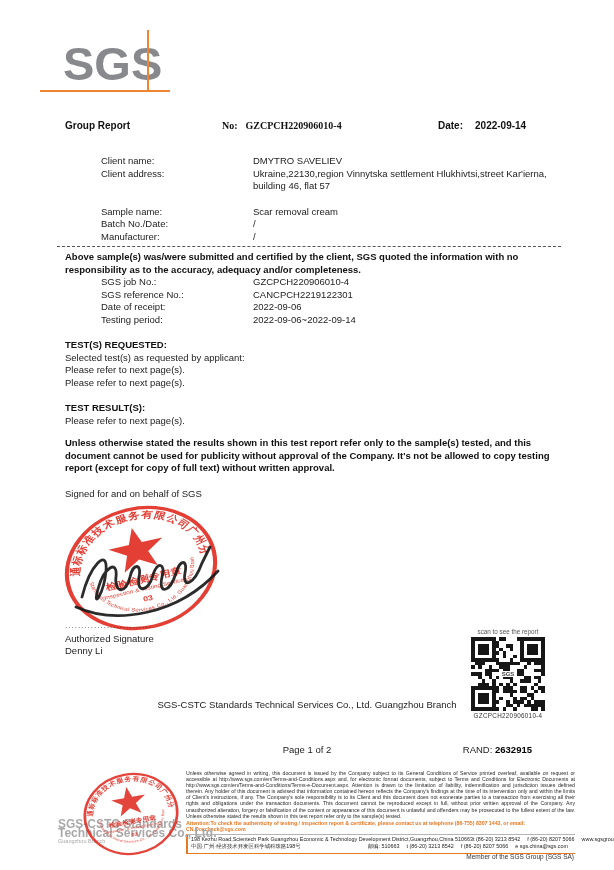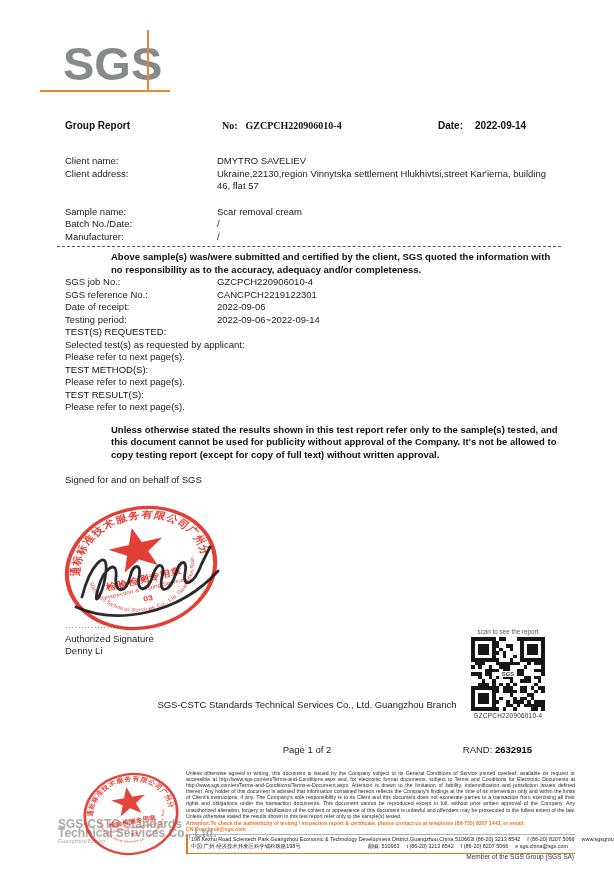--- a/index.html
+++ b/index.html
@@ -13,25 +13,25 @@
   
   .doc-header{position:absolute;top:120px;left:0;width:100%;font-size:10px;font-weight:bold;color:#111;}
   .h-title{position:absolute;left:65px;}
   .h-no{position:absolute;left:222px;font-family:Liberation Serif, serif;}
   .h-no b{margin-left:8px;}
   .h-date{position:absolute;left:438px;}
   .h-date b{margin-left:12px;}
   
   .content{position:absolute;left:65px;top:155px;width:496px;font-size:9.5px;line-height:12.5px;}
   .kv{display:flex;}
-  .kv .k{width:132px;flex:0 0 132px;}
+  .kv .k{width:132px;flex:0 0 132px;margin-left:36px;}
   .kv .v{flex:1;padding-left:20px;} .gap13{height:13px;} .gap10{height:10px;}
   .dashsep{border:none;border-top:1px dashed #555;margin:3px 0 4px -8px;width:504px;}
-  .bold-note{font-weight:bold;color:#111;margin-left:46px;}
-  .sec-head{font-weight:normal;color:#111;}
+  .bold-note{font-weight:bold;color:#111;}
+  .sec-head{font-weight:bold;color:#111;margin-top:13px;}
   .signed{margin-top:13px;}
   
   .stamp-wrap{position:absolute;left:62px;top:505px;width:170px;height:130px;}
   .stamp-svg{position:absolute;left:0;top:0;transform:rotate(-13deg);opacity:.9;}
   .sig{position:absolute;left:6px;top:14px;opacity:.92;}
   .sign-block{position:absolute;left:65px;top:620px;font-size:9.5px;line-height:12.5px;color:#222;}
   .sig-dots{letter-spacing:1px;color:#333;font-size:8px;}
   
   .qr-block{position:absolute;left:460px;top:628px;width:96px;text-align:center;}
   .qr-caption{font-size:6.3px;color:#555;margin-bottom:2px;}
@@ -126,21 +126,20 @@
     </div>
     <div class="kv">
       <span class="k">Testing period:</span>
       <span class="v">2022-09-06~2022-09-14</span>
     </div>
 
     <div class="sec-head">TEST(S) REQUESTED:</div>
     <div>Selected test(s) as requested by applicant:</div>
     <div>Please refer to next page(s).</div>
 
-    <div class="sec-head">TEST METHOD(S):</div>
     <div> Please refer to next page(s).</div>
 
     <div class="sec-head">TEST RESULT(S):</div>
     <div>Please refer to next page(s).</div>
 
     <div class="gap10"></div>
     <div class="bold-note">Unless otherwise stated the results shown in this test report refer only to the sample(s) tested, and this document cannot be used for publicity without approval of the Company. It's not be allowed to copy testing report (except for copy of full text) without written approval.</div>
     <div class="signed">Signed for and on behalf of SGS</div>
   </div>
 

